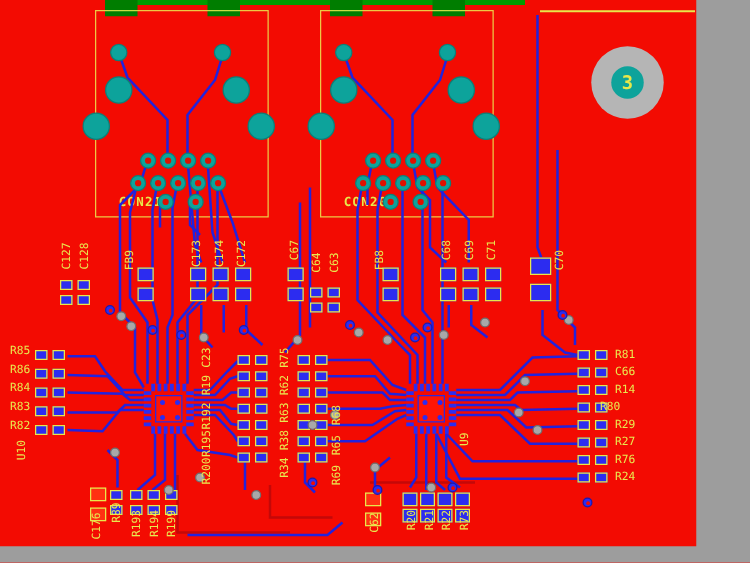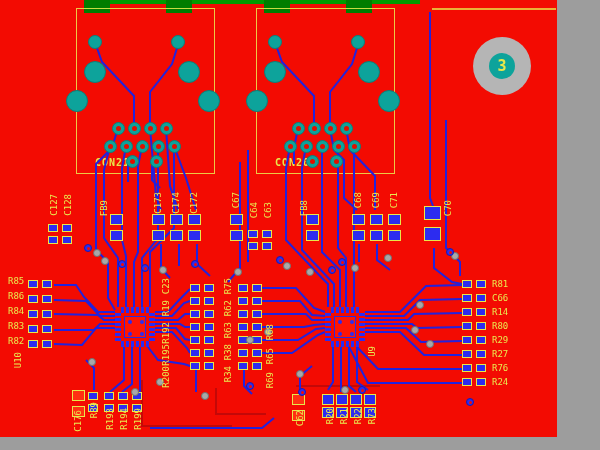--- a/index.html
+++ b/index.html
@@ -552,21 +552,21 @@
       <div class="lbl v" style="left: 224px; top: 322px;">R63</div>
       <div class="lbl v" style="left: 224px; top: 344px;">R38</div>
       <div class="lbl v" style="left: 224px; top: 366px;">R34</div>
       <div class="lbl v" style="left: 266px; top: 324px;">R68</div>
       <div class="lbl v" style="left: 266px; top: 348px;">R65</div>
       <div class="lbl v" style="left: 266px; top: 372px;">R69</div>
       <div class="lbl v" style="left: 368px; top: 346px;">U9</div>
       <div class="lbl h" style="left: 492px; top: 280px;">R81</div>
       <div class="lbl h" style="left: 492px; top: 294px;">C66</div>
       <div class="lbl h" style="left: 492px; top: 308px;">R14</div>
-      <div class="lbl h" style="left: 492px; top: 322px;">R80</div>
+      <div class="lbl h" style="left: 480px; top: 322px;">R80</div>
       <div class="lbl h" style="left: 492px; top: 336px;">R29</div>
       <div class="lbl h" style="left: 492px; top: 350px;">R27</div>
       <div class="lbl h" style="left: 492px; top: 364px;">R76</div>
       <div class="lbl h" style="left: 492px; top: 378px;">R24</div>
       <div class="lbl v" style="left: 74px; top: 410px;">C176</div>
       <div class="lbl v" style="left: 90px; top: 402px;">R89</div>
       <div class="lbl v" style="left: 106px; top: 408px;">R193</div>
       <div class="lbl v" style="left: 120px; top: 408px;">R194</div>
       <div class="lbl v" style="left: 134px; top: 408px;">R199</div>
       <div class="lbl v" style="left: 296px; top: 410px;">C62</div>

